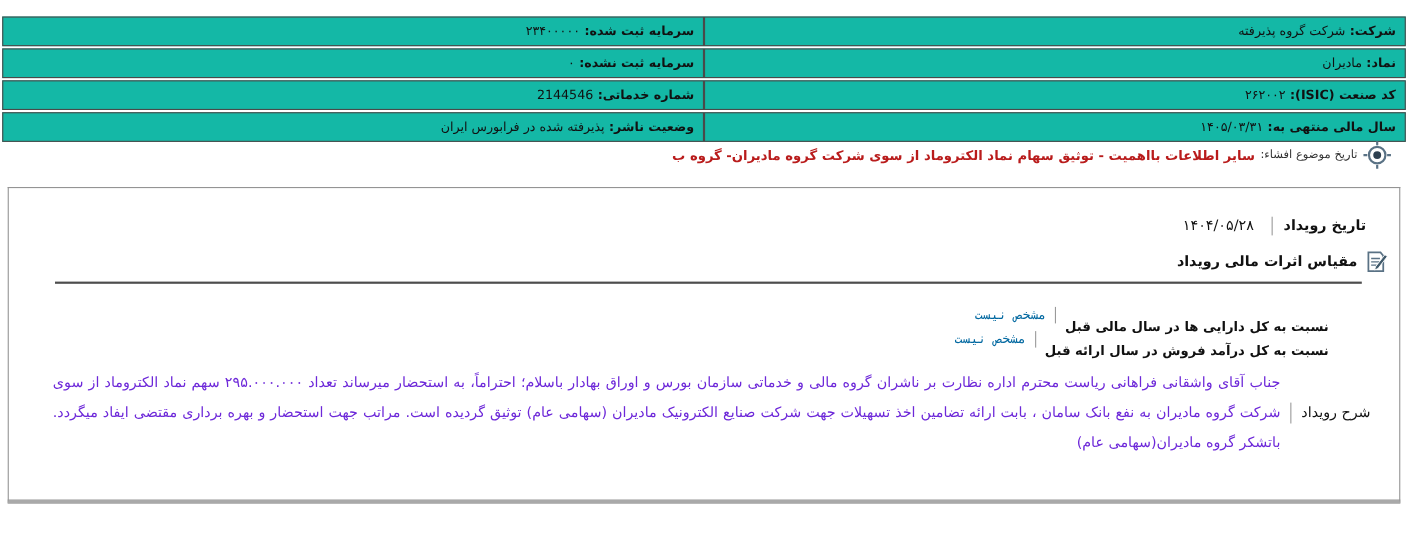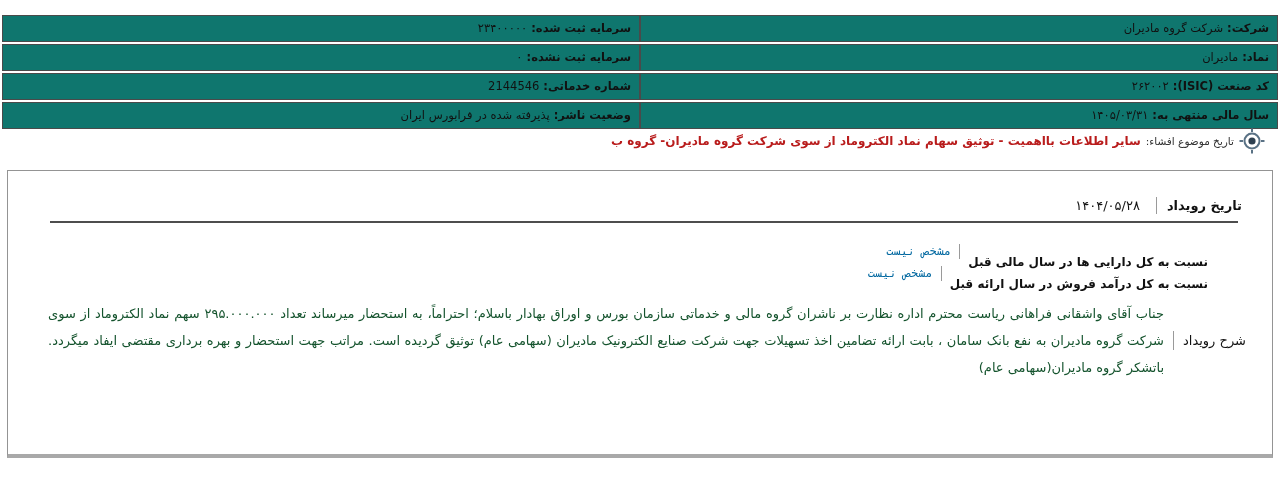--- a/index.html
+++ b/index.html
@@ -1,21 +1,21 @@
 <!DOCTYPE html>
 <html lang="fa" dir="rtl"><head>
 <meta charset="utf-8">
 <style>
   html,body{margin:0;padding:0;width:1280px;height:487px;overflow:hidden;background:#fff;}
   body{font-family:"DejaVu Sans", sans-serif;direction:rtl;color:#111;}
   .page{position:relative;width:1280px;height:487px;background:#fff;}
 
   
   .info-table{position:absolute;top:13px;right:2px;left:2px;border-collapse:separate;border-spacing:0 2px;width:calc(100% - 4px);table-layout:fixed;}
-  .info-table td{background:#0f766e;border:1px solid #4a4a4a;height:22px;padding:1px 8px 2px 8px;font-size:11.5px;vertical-align:middle;}
+  .info-table td{background:#14b8a6;border:1px solid #4a4a4a;height:22px;padding:1px 8px 2px 8px;font-size:11.5px;vertical-align:middle;}
   .info-table .lbl{font-weight:bold;}
   .info-table .val{margin-right:4px;}
 
   
   .subject{position:absolute;top:127px;right:14px;left:14px;display:flex;align-items:center;}
   .target-ico{flex:none;width:28px;height:28px;display:flex;align-items:center;justify-content:center;margin-left:4px;}
   .subject-prefix{font-size:10.5px;color:#333;white-space:nowrap;margin-left:5px;}
   .subject-title{font-size:12px;font-weight:bold;color:#b91c1c;white-space:nowrap;}
 
   
@@ -34,31 +34,31 @@
 
   .ratios{margin:17px 64px 0 0;font-size:12px;}
   .ratio-row{display:flex;align-items:center;height:22px;}
   .ratio-row .lbl{font-weight:bold;margin-top:21px;}
   .ratio-row .vdiv{height:15px;margin:0 8px;}
   .ratio-row .val{color:#0369a1;font-family:Liberation Mono, monospace;}
 
   .desc{margin:16px 26px 0 40px;display:flex;align-items:center;}
   .desc .lbl{flex:none;font-weight:normal;font-size:13px;white-space:nowrap;align-self:center;}
   .desc .vdiv{height:19px;margin:0 9px;}
-  .desc-text{flex:1;margin:0;font-size:13px;line-height:27px;text-align:justify;color:#14532d;}
+  .desc-text{flex:1;margin:0;font-size:13px;line-height:27px;text-align:justify;color:#6d28d9;}
 </style>
 </head>
 <body>
 
 <div class="page">
 
   <table class="info-table">
     <tbody>
       <tr>
-        <td><span class="lbl">شرکت:</span><span class="val">شرکت گروه مادیران</span></td>
+        <td><span class="lbl">شرکت:</span><span class="val">شرکت گروه پذیرفته</span></td>
         <td><span class="lbl">سرمایه ثبت شده:</span><span class="val">۲۳۴۰۰۰۰۰</span></td>
       </tr>
       <tr>
         <td><span class="lbl">نماد:</span><span class="val">مادیران</span></td>
         <td><span class="lbl">سرمایه ثبت نشده:</span><span class="val">۰</span></td>
       </tr>
       <tr>
         <td><span class="lbl">کد صنعت (ISIC):</span><span class="val">۲۶۲۰۰۲</span></td>
         <td><span class="lbl">شماره خدماتی:</span><span class="val">2144546</span></td>
       </tr>
@@ -87,20 +87,32 @@
   </div>
 
   <div class="main-box">
 
     <div class="date-row">
       <span class="lbl">تاریخ رویداد</span>
       <span class="vdiv"></span>
       <span class="val">۱۴۰۴/۰۵/۲۸</span>
     </div>
 
+    <div class="scale-row">
+      <span class="note-ico">
+        <svg width="22" height="22" viewBox="0 0 22 22">
+          <path d="M4 2.5 L15 2.5 L17.5 5.5 L17.5 19.5 L4 19.5 Z" fill="#ffffff" stroke="#5a7285" stroke-width="1.6"></path>
+          <line x1="6.5" y1="8" x2="14.5" y2="8" stroke="#5a7285" stroke-width="1.2"></line>
+          <line x1="6.5" y1="11" x2="14.5" y2="11" stroke="#5a7285" stroke-width="1.2"></line>
+          <line x1="6.5" y1="14" x2="11.5" y2="14" stroke="#5a7285" stroke-width="1.2"></line>
+          <path d="M10.5 15.5 L19 4.5 L21.2 6.2 L12.7 17.2 L9.6 18.4 Z" fill="#415a6b" stroke="#ffffff" stroke-width="0.8"></path>
+        </svg>
+      </span>
+      <span>مقیاس اثرات مالی رویداد</span>
+    </div>
 
     <div class="rule"></div>
 
     <div class="ratios">
       <div class="ratio-row">
         <span class="lbl">نسبت به کل دارایی ها در سال مالی قبل</span>
         <span class="vdiv"></span>
         <span class="val">مشخص نیست</span>
       </div>
       <div class="ratio-row">

